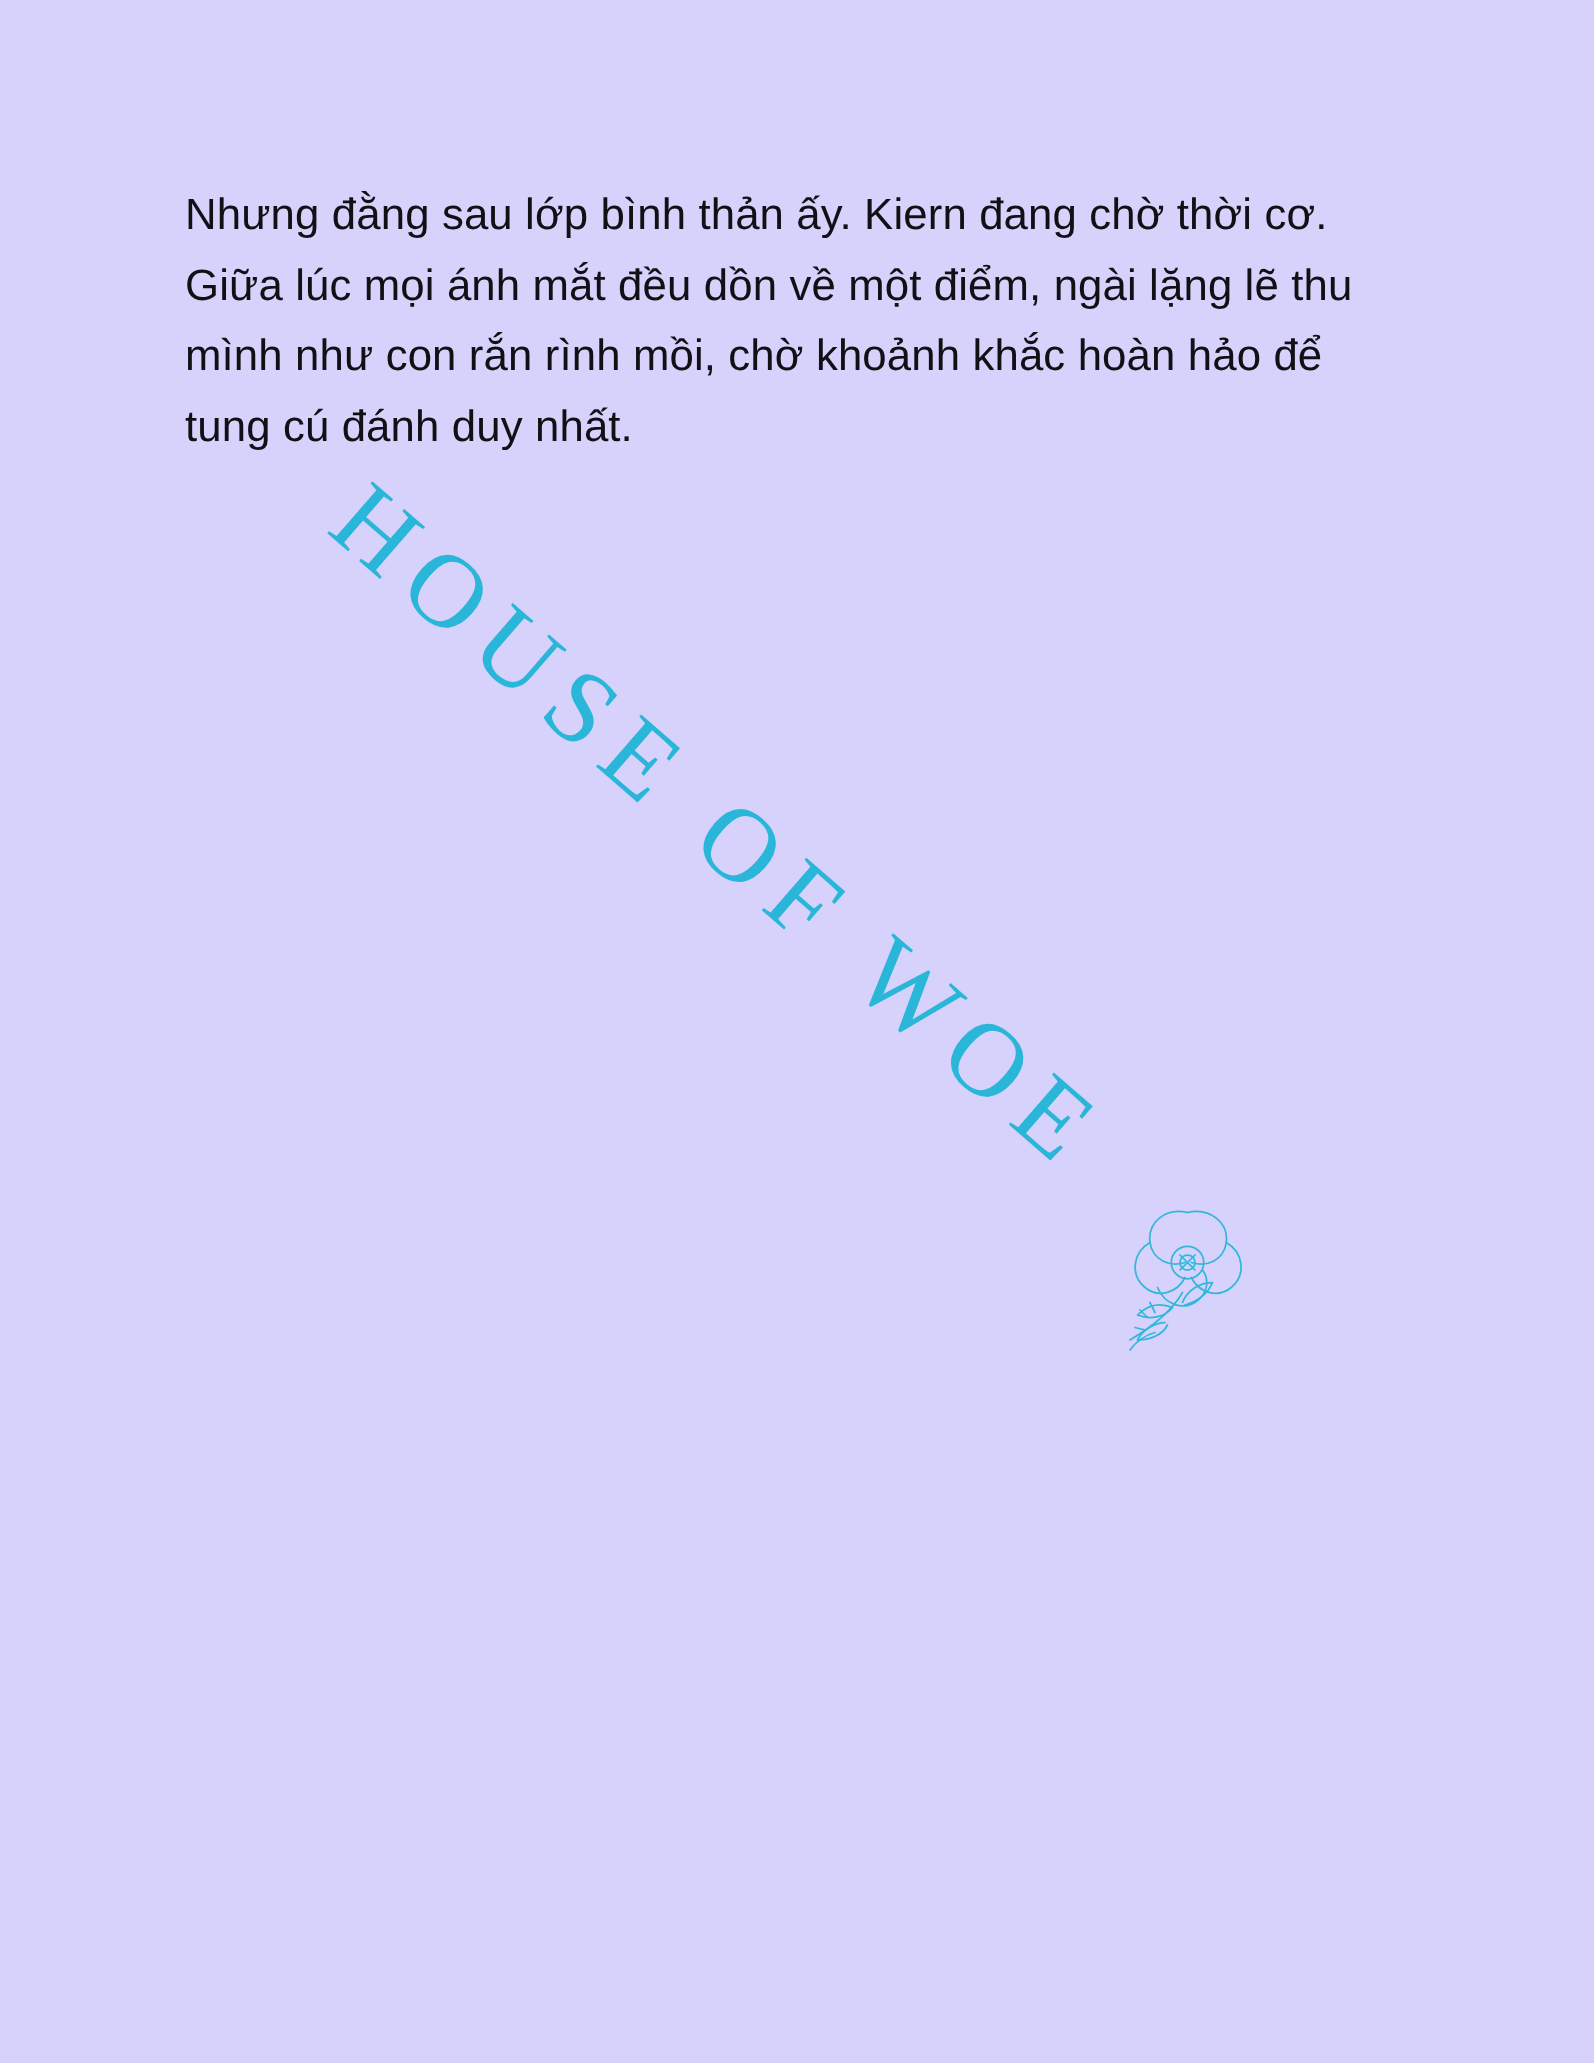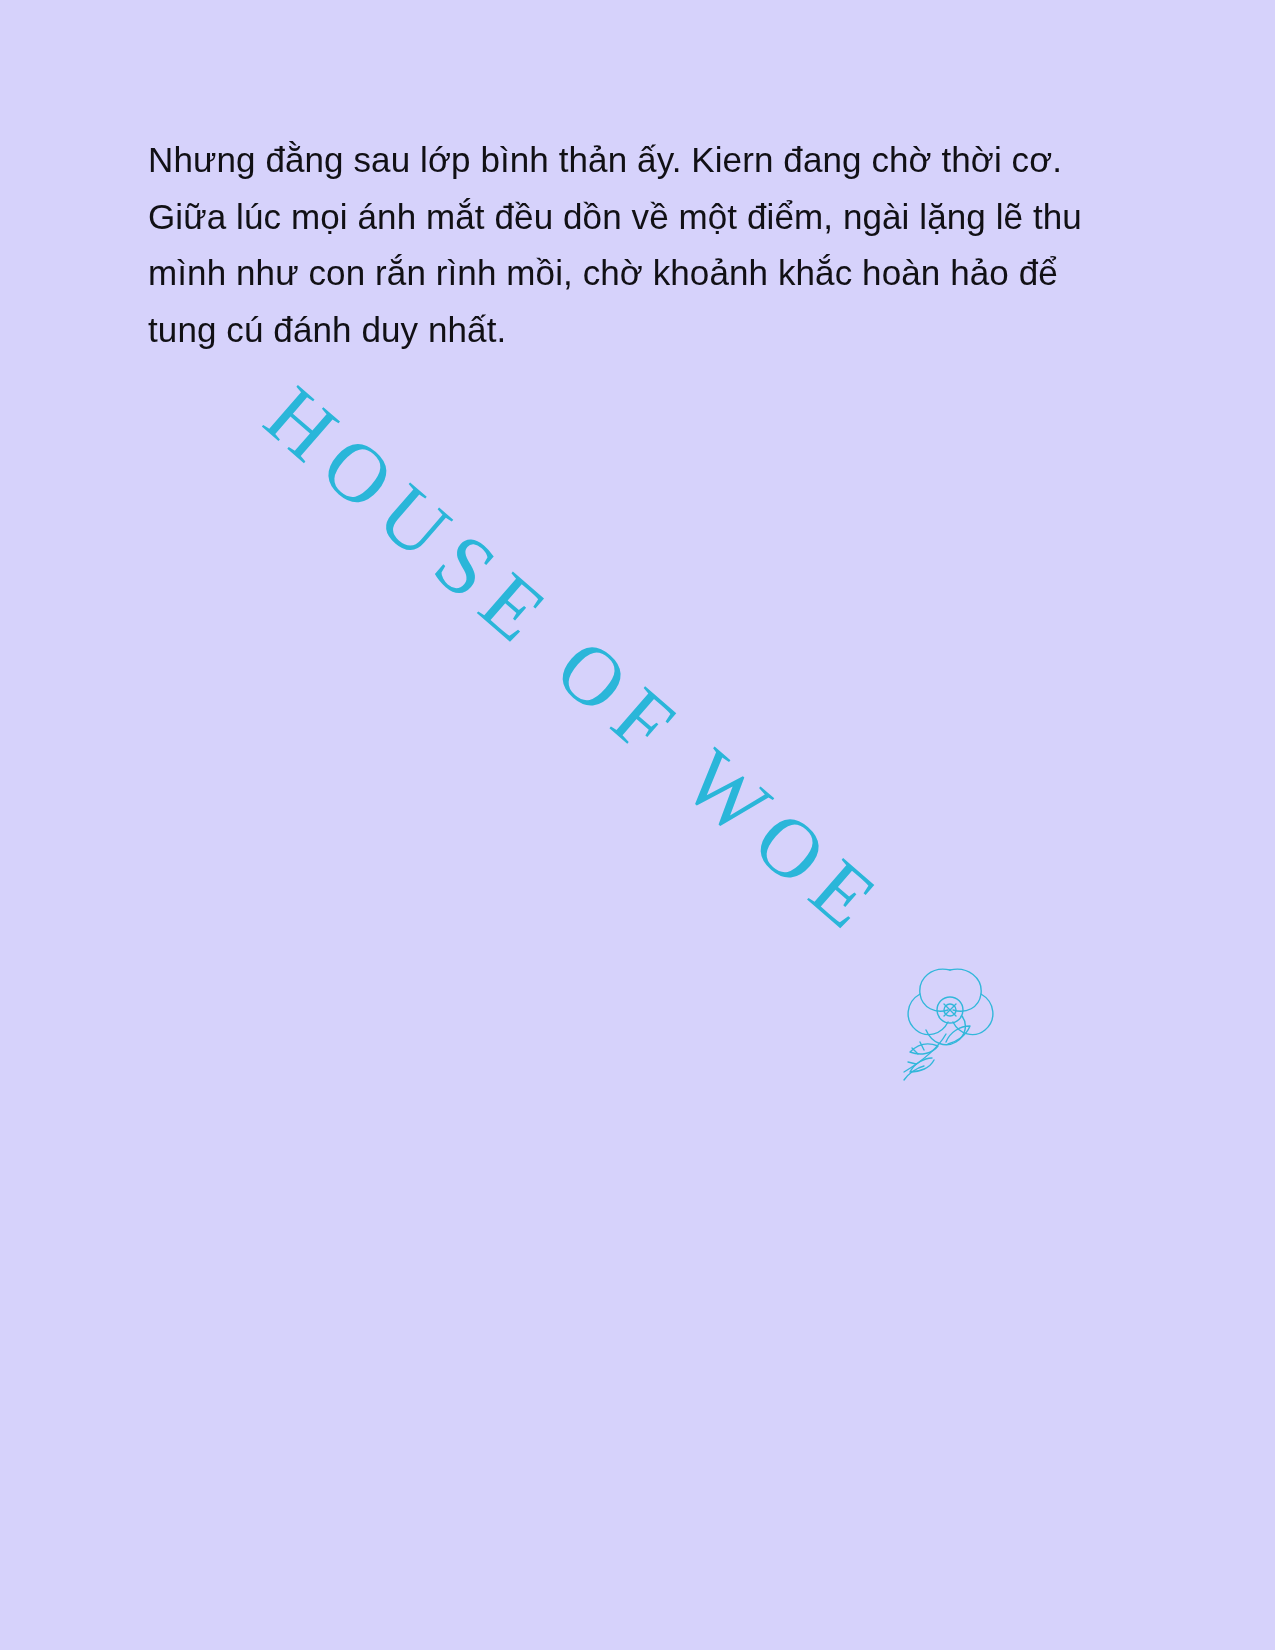--- a/index.html
+++ b/index.html
@@ -17,21 +17,21 @@
   .page {
     position: relative;
     width: 1275px;
     height: 1650px;
     background: #d6d2fb;
     overflow: hidden;
   }
   .content {
     position: absolute;
     left: 148px;
-    top: 132px;
+    top: 144px;
     width: 950px;
   }
   .para {
     font-family: "Liberation Sans", sans-serif;
     font-size: 35px;
     line-height: 1.62;
     color: #111015;
     letter-spacing: 0.1px;
     margin: 0;
     font-weight: 400;

